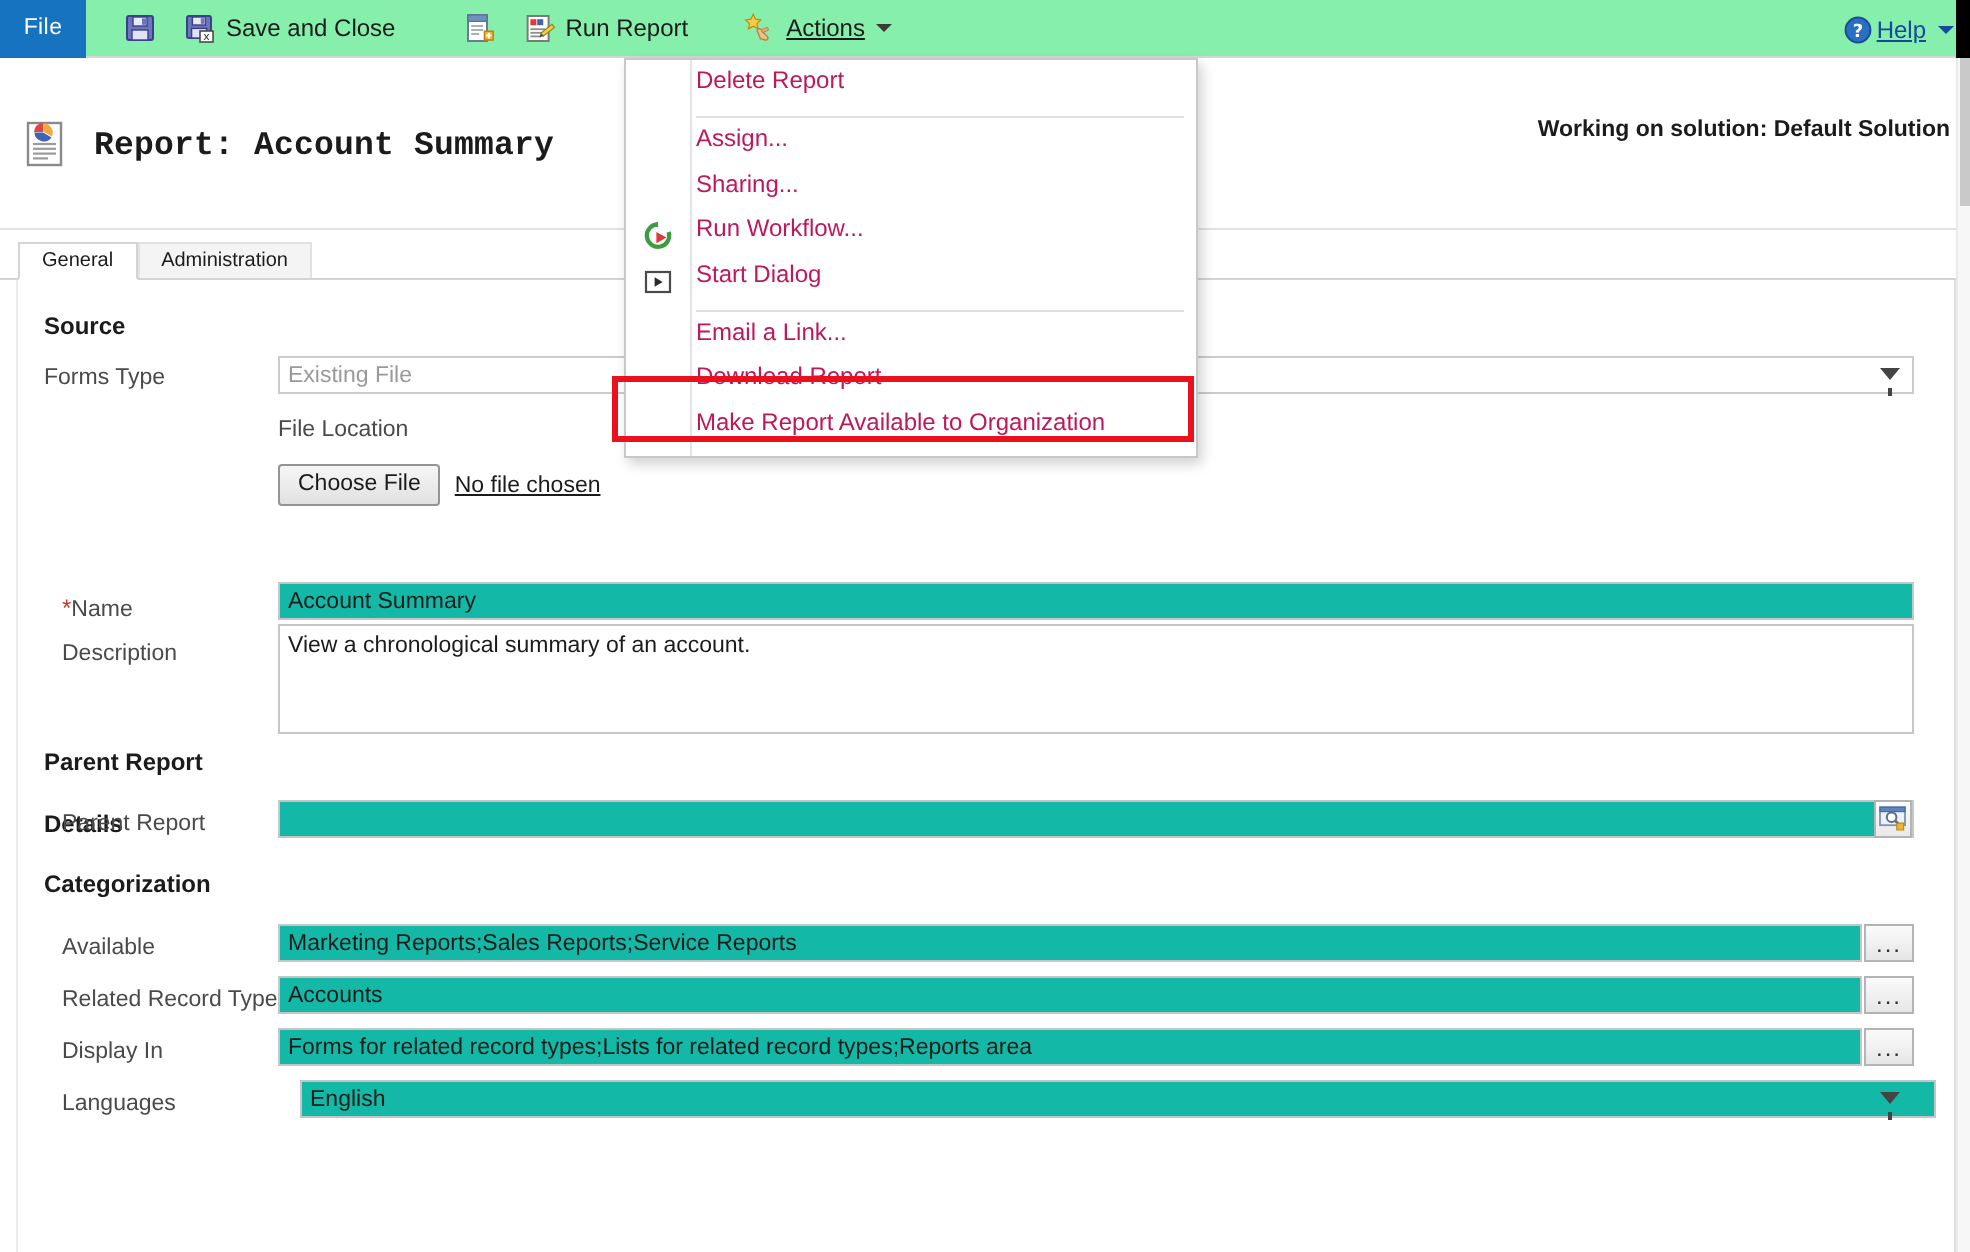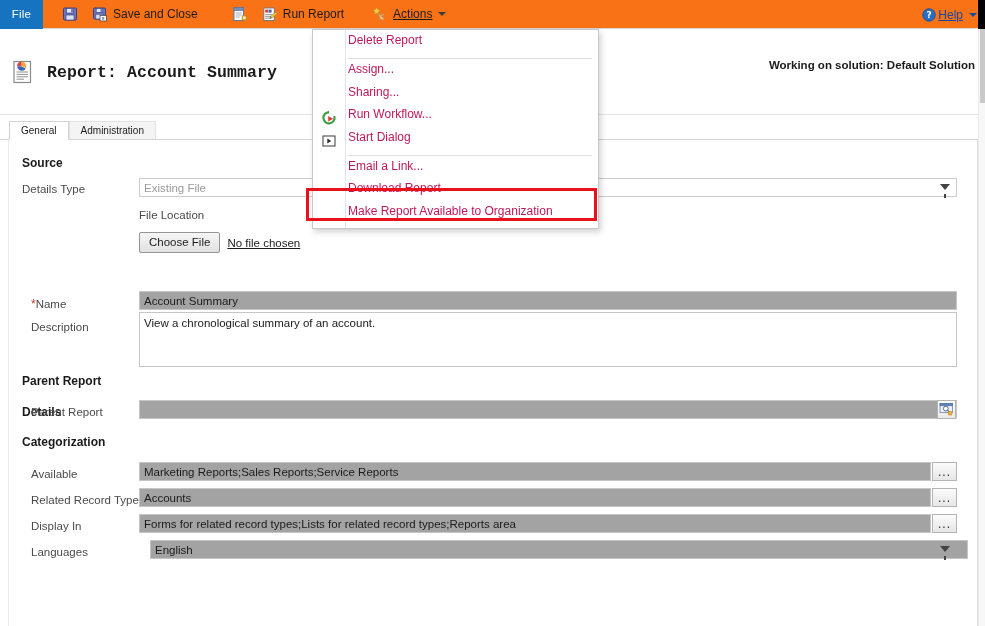--- a/index.html
+++ b/index.html
@@ -11,21 +11,21 @@
     background: #ffffff;
     font-family: "Liberation Sans", sans-serif;
     font-size: 12px;
     color: #1a1a1a;
   }
   #app { position: relative; width: 985px; height: 626px; background: #fff; }
 
   
   .cmdbar {
     position: absolute; left: 0; top: 0; width: 985px; height: 29px;
-    background: #f97316;
+    background: #86efac;
     border-bottom: 1px solid #d6d6d6;
     display: flex; align-items: center;
   }
   .file-tab {
     width: 43px; height: 29px;
     background: #1673c0;
     color: #ffffff;
     display: flex; align-items: center; justify-content: center;
     font-size: 11.5px;
     letter-spacing: .2px;
@@ -114,21 +114,21 @@
     font-size: 12px; font-weight: bold; color: #1b1b1b;
   }
   .f-label {
     position: absolute; font-size: 11.5px; color: #4a4a4a;
     white-space: nowrap;
   }
   .req-star { color: #c0392b; font-size: 12px; }
 
   .f-input {
     position: absolute;
-    border: 1px solid #c6c6c6; background: #a3a3a3;
+    border: 1px solid #c6c6c6; background: #14b8a6;
     font-family: "Liberation Sans", sans-serif; font-size: 11.5px;
     color: #1b1b1b; padding: 2px 4px; height: 19px; line-height: 15px;
     outline: none;
   }
   .f-input.disabled { color: #9a9a9a; background: #ffffff; border-color: #cccccc; }
   .f-textarea {
     position: absolute; border: 1px solid #c6c6c6; background: #fff;
     font-family: "Liberation Sans", sans-serif; font-size: 11.5px;
     color: #1b1b1b; padding: 3px 4px; resize: none; outline: none;
     line-height: 15px;
@@ -341,21 +341,21 @@
       <span>Administration</span>
     </div>
   </div>
   <div class="tabs-rule"></div>
 
   <div class="body">
     <div class="lgutter"></div>
 
     <div class="sect-title" style="left:22px; top:16px;">Source</div>
 
-    <div class="f-label" style="left:22px; top:43px;">Details Type</div>
+    <div class="f-label" style="left:22px; top:43px;">Forms Type</div>
     <input class="f-input disabled" style="left: 139px; top: 38px; width: 818px;" readonly="" value="Existing File">
     <span class="sel-caret" style="left:940px; top:44px;"></span>
 
     <div class="f-label" style="left:139px; top:69px;">File Location</div>
 
     <div class="choose-file-wrap" style="left:139px; top:92px;">
       <button class="choose-file-btn">Choose File</button>
       <span class="choose-file-txt">No file chosen</span>
     </div>
 

